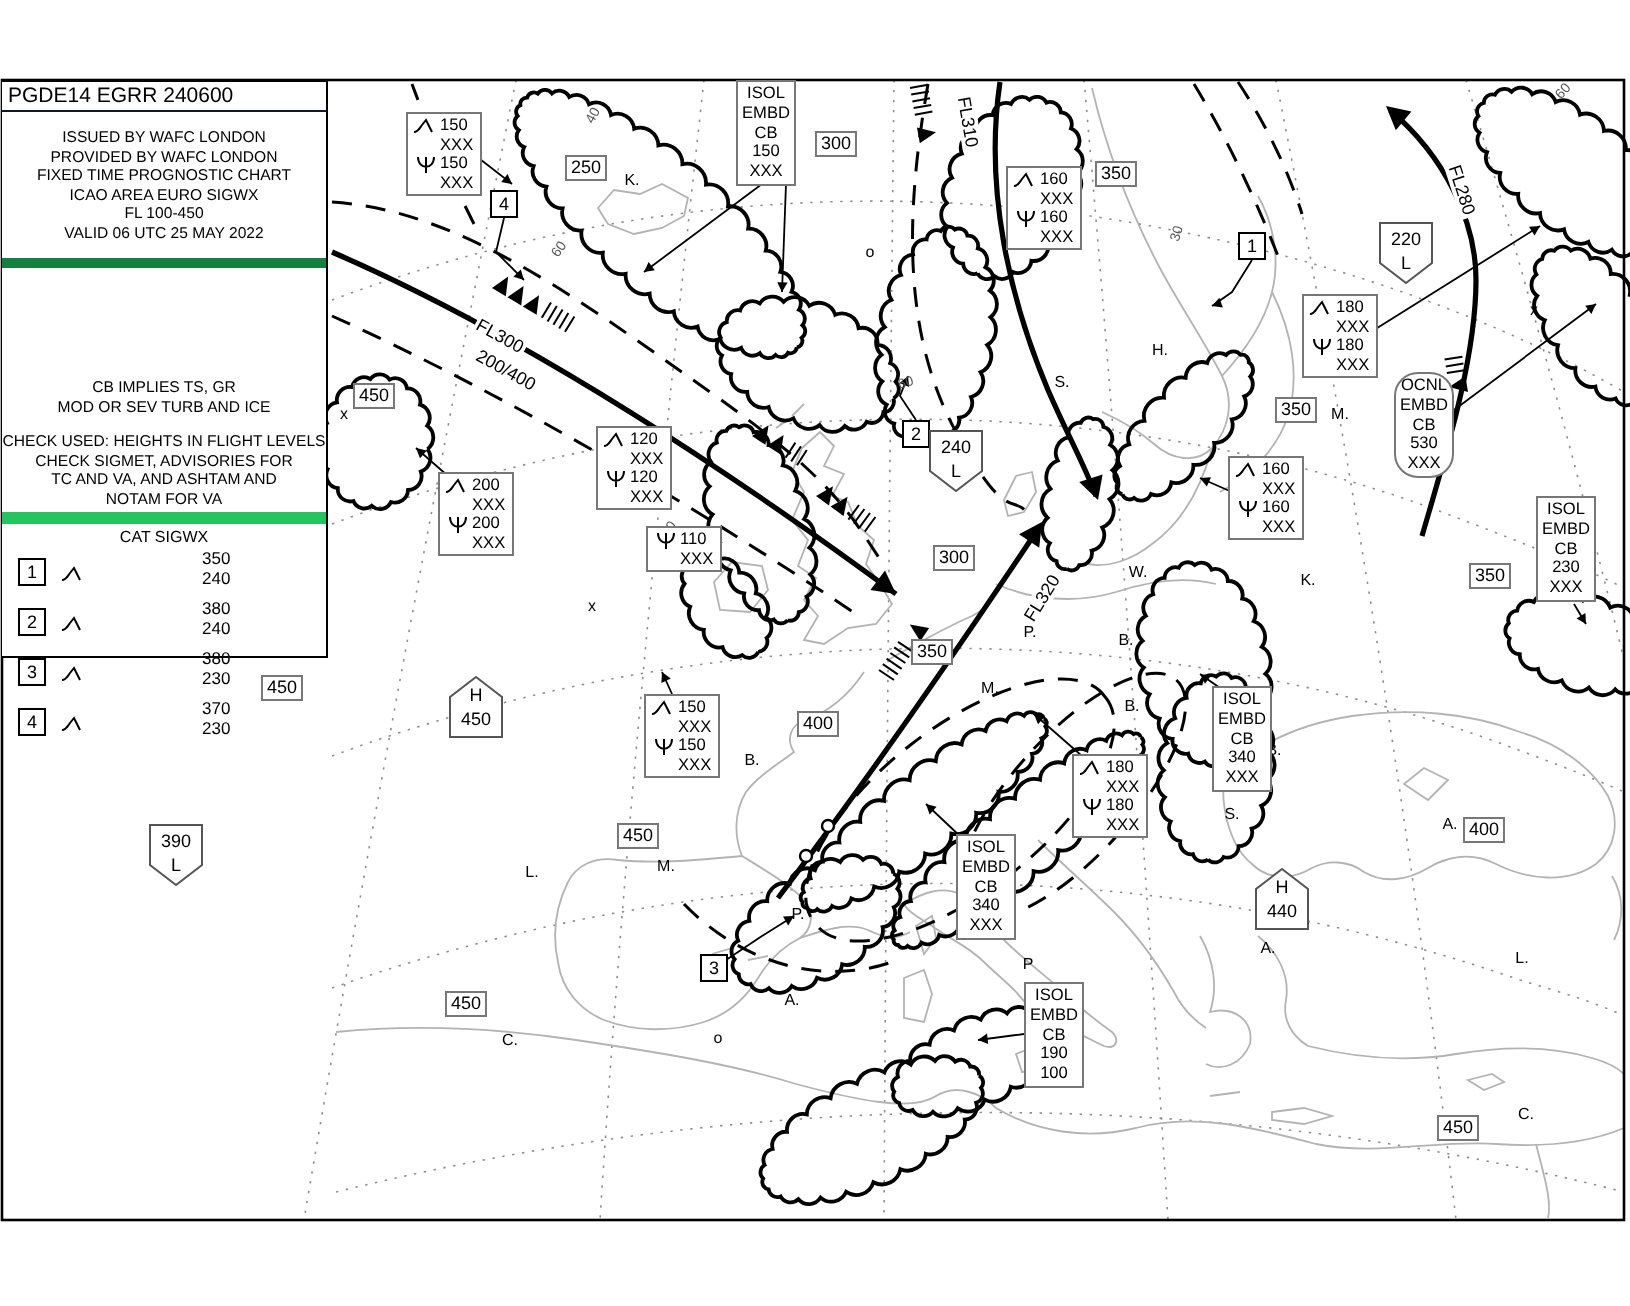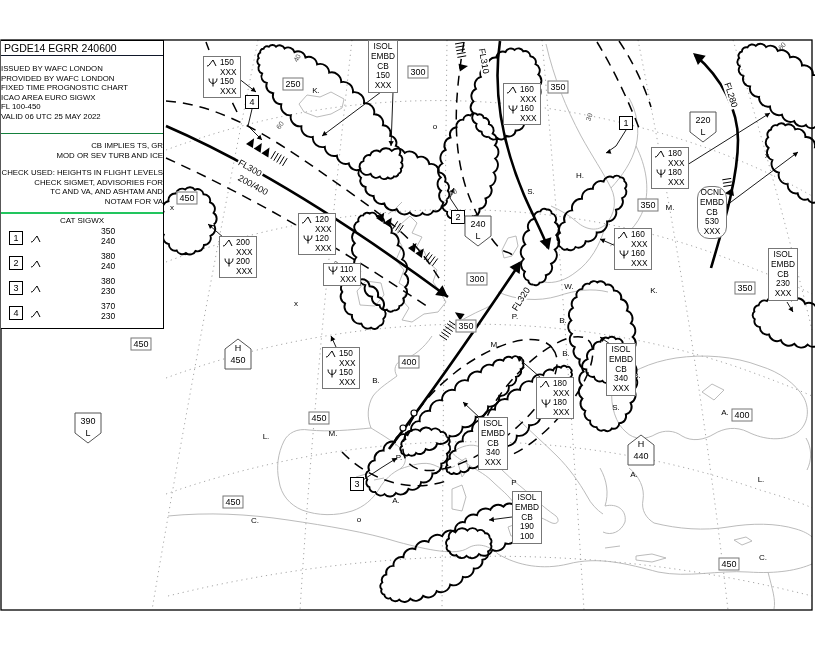--- a/index.html
+++ b/index.html
@@ -3,22 +3,22 @@
 <meta charset="utf-8">
 <style>
   html,body{margin:0;padding:0;background:#fff;}
   .stage{position:relative;width:815px;height:653px;background:#fff;overflow:hidden;
          font-family:"Liberation Sans",sans-serif;color:#000;}
   #map-svg{position:absolute;left:0;top:0;pointer-events:none;}
   
   .panel{position:absolute;left:1px;top:40px;width:163px;height:289px;background:#fff;
          border:1px solid #000;border-left:none;box-sizing:border-box;z-index:5;}
   .titlerow{height:14px;border-bottom:1px solid #0f172a;font-size:10.5px;line-height:14px;padding-left:3px;white-space:nowrap;}
-  .sec-info{height:78px;border-bottom:1px solid #15803d;padding-top:8px;box-sizing:border-box;}
-  .sec-notes{height:80px;border-bottom:2px solid #22c55e;text-align:right;padding-top:7px;box-sizing:border-box;}
+  .sec-info{height:78px;border-bottom:5px solid #15803d;text-align:center;padding-top:8px;box-sizing:border-box;}
+  .sec-notes{height:80px;border-bottom:6px solid #22c55e;text-align:center;padding-top:7px;box-sizing:border-box;margin-top:48px;}
   .sec-cat{height:115px;box-sizing:border-box;}
   .pl{font-size:7.8px;line-height:9.6px;white-space:nowrap;}
   .gap{height:8px;}
   .cat-head{text-align:center;font-size:8px;margin-top:2px;}
   .catrow{position:relative;height:25px;}
   .catbox{position:absolute;left:8px;top:6px;width:12px;height:12px;border:1px solid #000;
           font-size:9px;line-height:12px;text-align:center;background:#fff;}
   .catic{position:absolute;left:28px;top:9px;width:16px;height:10px;}
   .catn-top{position:absolute;left:100px;top:1px;font-size:8.5px;line-height:10px;}
   .catn-bot{position:absolute;left:100px;top:11px;font-size:8.5px;line-height:10px;}

